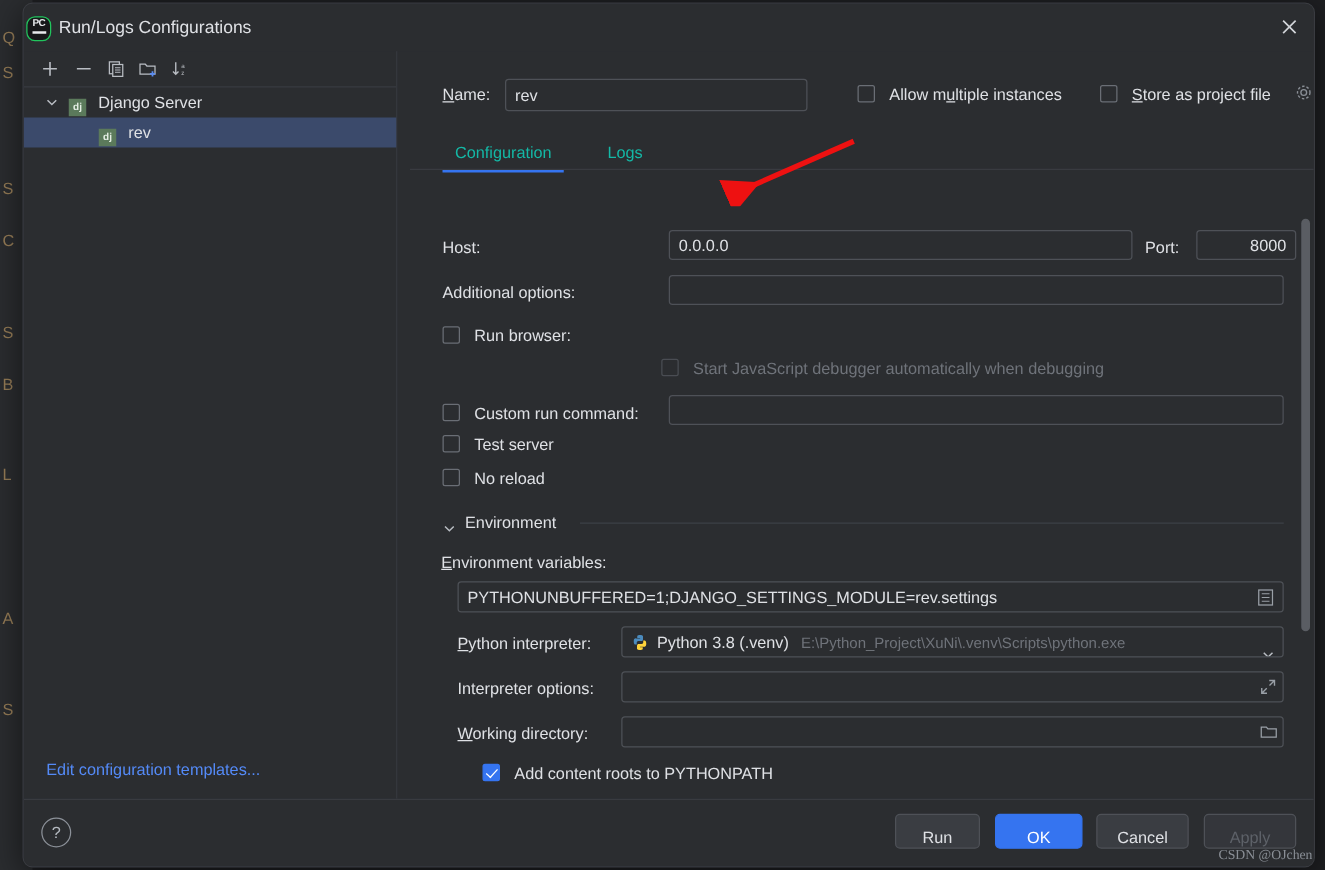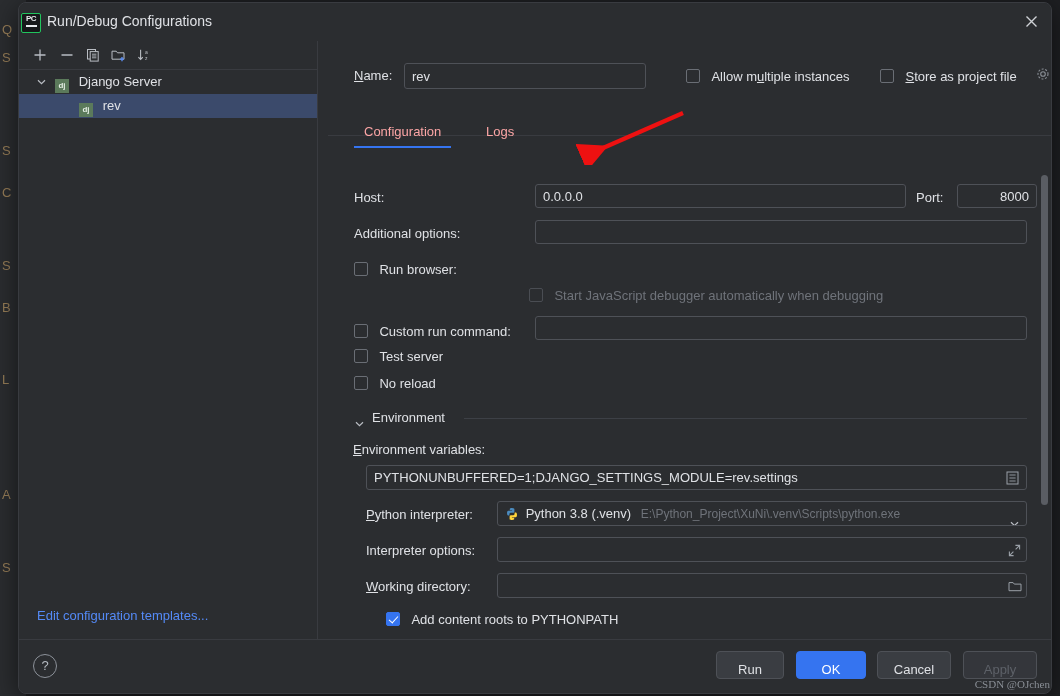--- a/index.html
+++ b/index.html
@@ -38,21 +38,21 @@
     overflow: hidden;
   }
   .titlebar {
     position: absolute; left: 0; top: 0; width: 100%; height: 38px;
     background: #2b2d30;
   }
   .pc-icon {
     position: absolute; left: 2px; top: 10px;
     width: 18px; height: 18px;
     border: 1.5px solid #21c45d;
-    border-radius: 2px;
+    border-radius: 7px;
     background: #17181a;
     color: #e8eaed;
     font-size: 8px; font-weight: bold;
     line-height: 10px; text-align: center;
     letter-spacing: -.5px;
     font-family: "Liberation Sans", sans-serif;
   }
   .pc-icon .bar {
     display: block; width: 11px; height: 1.5px; background: #e8eaed;
     margin: 1px auto 0;
@@ -152,22 +152,22 @@
     transform: rotate(42deg);
   }
   .cb.disabled { border-color: #4a4d53; cursor: default; }
 
   .tabs {
     position: absolute; left: 10px; top: 62px;
     width: 723px; height: 32px;
     border-bottom: 1px solid #393b40;
   }
   .tab {
-    position: absolute; top: 13px; height: 31px; line-height: 31px;
-    font-size: 13px; color: #fca5a5; cursor: pointer;
+    position: absolute; top: 3px; height: 31px; line-height: 31px;
+    font-size: 13px; color: #14b8a6; cursor: pointer;
     padding: 0 10px;
   }
   .tab.active::after {
     content: ""; position: absolute; left: 0; right: 0; bottom: -1px;
     height: 2px; background: #3574f0;
   }
 
   .content {
     position: absolute; left: 10px; top: 94px;
     width: 723px; height: 504px;
@@ -238,21 +238,21 @@
     <span class="bg-letter" style="top:372px">L</span>
     <span class="bg-letter" style="top:487px">A</span>
     <span class="bg-letter" style="top:560px">S</span>
   </div>
   <div class="bg-right"></div>
 
   <div class="dialog">
 
     <div class="titlebar">
       <div class="pc-icon">PC<span class="bar"></span></div>
-      <div class="title-text">Run/Debug Configurations</div>
+      <div class="title-text">Run/Logs Configurations</div>
       <div class="close-btn">
         <svg width="13" height="13" viewBox="0 0 13 13">
           <path d="M1.5 1.5 L11.5 11.5 M11.5 1.5 L1.5 11.5" stroke="#cfd2d6" stroke-width="1.4" fill="none"></path>
         </svg>
       </div>
     </div>
 
     <div class="left-panel">
       <div class="toolbar">
         <div class="tb-btn" style="left:10px">

